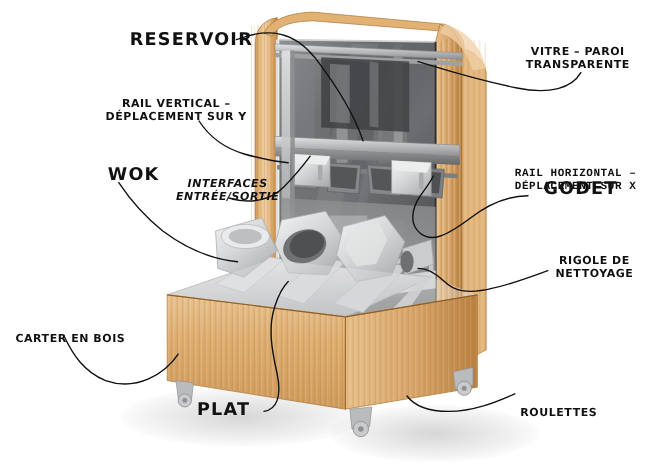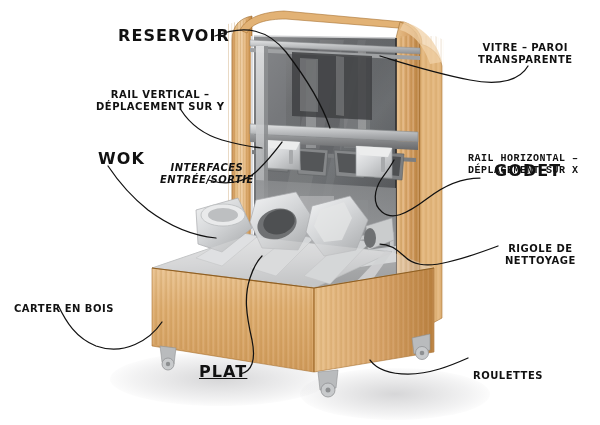--- a/index.html
+++ b/index.html
@@ -315,24 +315,24 @@
   </svg>
 
   <div id="labels">
       <div class="lbl big center" style="left: 118px; top: 27px;">RESERVOIR</div>
       <div class="lbl small center" style="left: 96px; top: 77px;">RAIL VERTICAL –
 DÉPLACEMENT SUR Y</div>
       <div class="lbl small center" style="left: 160px; top: 150px; font-style: italic;">INTERFACES
 ENTRÉE/SORTIE</div>
       <div class="lbl big center" style="left: 86px; top: 150px; margin-left: 12px;">WOK</div>
       <div class="lbl small left" style="left: 14px; top: 291px;">CARTER EN BOIS</div>
-      <div class="lbl big center" style="left: 199px; top: 363px; text-decoration: underline;">PLAT</div>
+      <div class="lbl big center" style="left: 179px; top: 363px;">PLAT</div>
       <div class="lbl small center" style="left: 478px; top: 30px;">VITRE – PAROI
 TRANSPARENTE</div>
       <div class="lbl small center" style="left: 468px; top: 141px; font-family: Liberation Mono, monospace;">RAIL HORIZONTAL –
 DÉPLACEMENT SUR X</div>
       <div class="lbl big center" style="left: 494px; top: 162px;">GODET</div>
-      <div class="lbl small center" style="left: 505px; top: 231px; text-align: center;">RIGOLE DE
+      <div class="lbl small center" style="left: 505px; top: 220px; text-align: center;">RIGOLE DE
 NETTOYAGE</div>
       <div class="lbl small center" style="left: 473px; top: 358px;">ROULETTES</div>
     </div>
 
 </div>
 
 </body></html>

